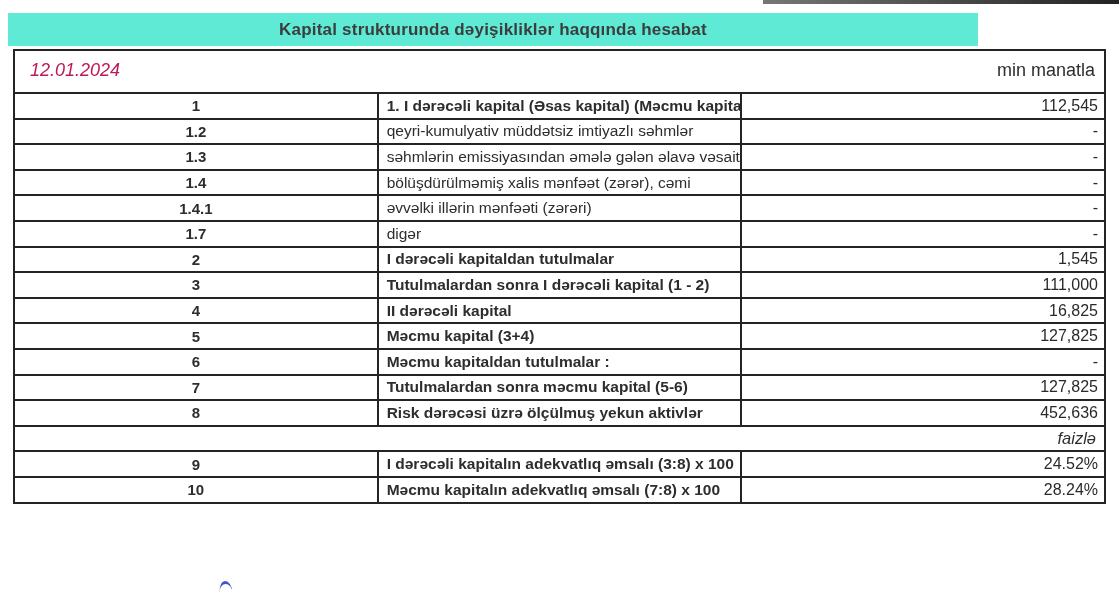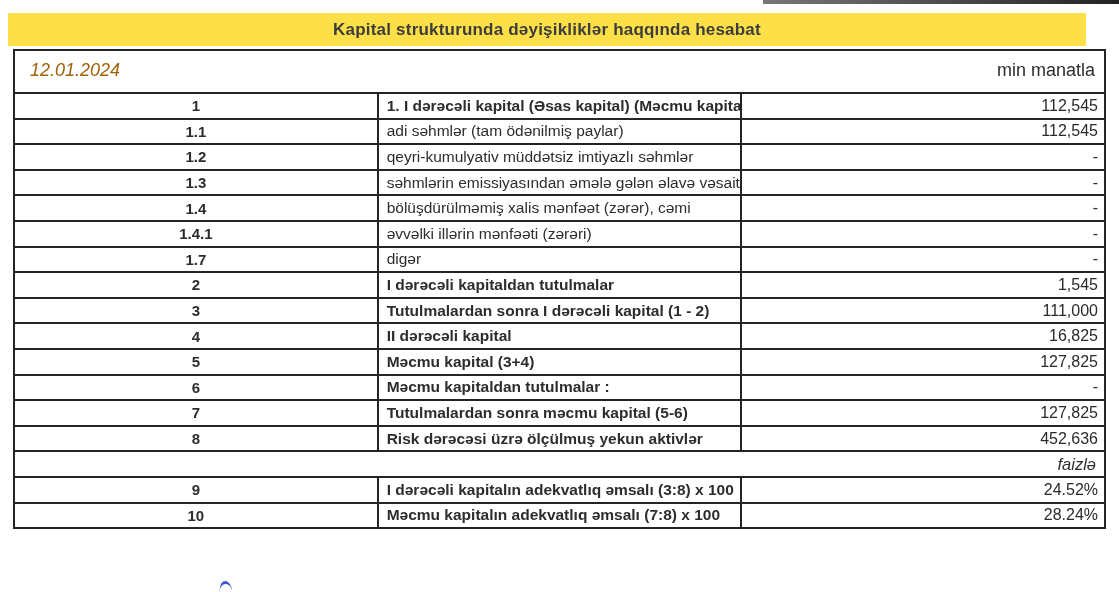--- a/index.html
+++ b/index.html
@@ -6,37 +6,37 @@
   .page {
     position:relative; width:1119px; height:592px; background:#ffffff;
     font-family:"Liberation Sans", sans-serif; overflow:hidden; margin:0 auto;
     color:#2b2b2b;
   }
   .top-strip {
     position:absolute; top:0; left:763px; width:356px; height:4px;
     background:linear-gradient(to right,#777,#222);
   }
   .title-bar {
-    position:absolute; left:8px; top:13px; width:1078px; height:33px;
-    background:#fde047; display:flex; align-items:center; justify-content:center;
+    position:absolute; left:8px; top:13px; width:970px; height:33px;
+    background:#5eead4; display:flex; align-items:center; justify-content:center;
   }
   .title-text { font-weight:bold; font-size:17px; color:#3d3d3d; letter-spacing:.2px; }
 
   table.report {
     position:absolute; left:13px; top:49px; width:1093px;
     border-collapse:collapse; table-layout:fixed;
   }
   table.report td { border:2px solid #242424; overflow:hidden; white-space:nowrap; }
 
   .date-row td { height:39px; }
   .date-inner {
     display:flex; justify-content:space-between; align-items:flex-end;
     padding:0 8px 2px 14px;
   }
-  .date-text   { font-style:italic; font-size:18px; color:#a16207; }
+  .date-text   { font-style:italic; font-size:18px; color:#be185d; }
   .unit-text   { font-size:18px; color:#2e2e2e; }
 
   tr.data-row td { height:21.6px; }
   .c-num   { width:55px; text-align:center; font-weight:bold; font-size:15px; color:#2d2d2d; }
   .c-label { padding-left:8px; font-size:15.5px; color:#2d2d2d; }
   .c-val   { width:171px; text-align:right; padding-right:6px; font-size:16px; color:#2a2a2a; }
   tr.bold .c-label { font-weight:bold; }
 
   tr.unit-row td { height:21.6px; }
   .c-unit {
@@ -67,25 +67,20 @@
         <td colspan="3">
           <div class="date-inner">
             <span class="date-text">12.01.2024</span>
             <span class="unit-text">min manatla</span>
           </div>
         </td>
       </tr>
     <tr class="data-row bold">
     <td class="c-num">1</td>
     <td class="c-label">1. I dərəcəli kapital (Əsas kapital) (Məcmu kapitalın 50 faizdən az olmamalıdır)</td>
-    <td class="c-val">112,545</td>
-  </tr>
-        <tr class="data-row">
-    <td class="c-num">1.1</td>
-    <td class="c-label">adi səhmlər (tam ödənilmiş paylar)</td>
     <td class="c-val">112,545</td>
   </tr>
         <tr class="data-row">
     <td class="c-num">1.2</td>
     <td class="c-label">qeyri-kumulyativ müddətsiz imtiyazlı səhmlər</td>
     <td class="c-val">-</td>
   </tr>
         <tr class="data-row">
     <td class="c-num">1.3</td>
     <td class="c-label">səhmlərin emissiyasından əmələ gələn əlavə vəsait</td>

